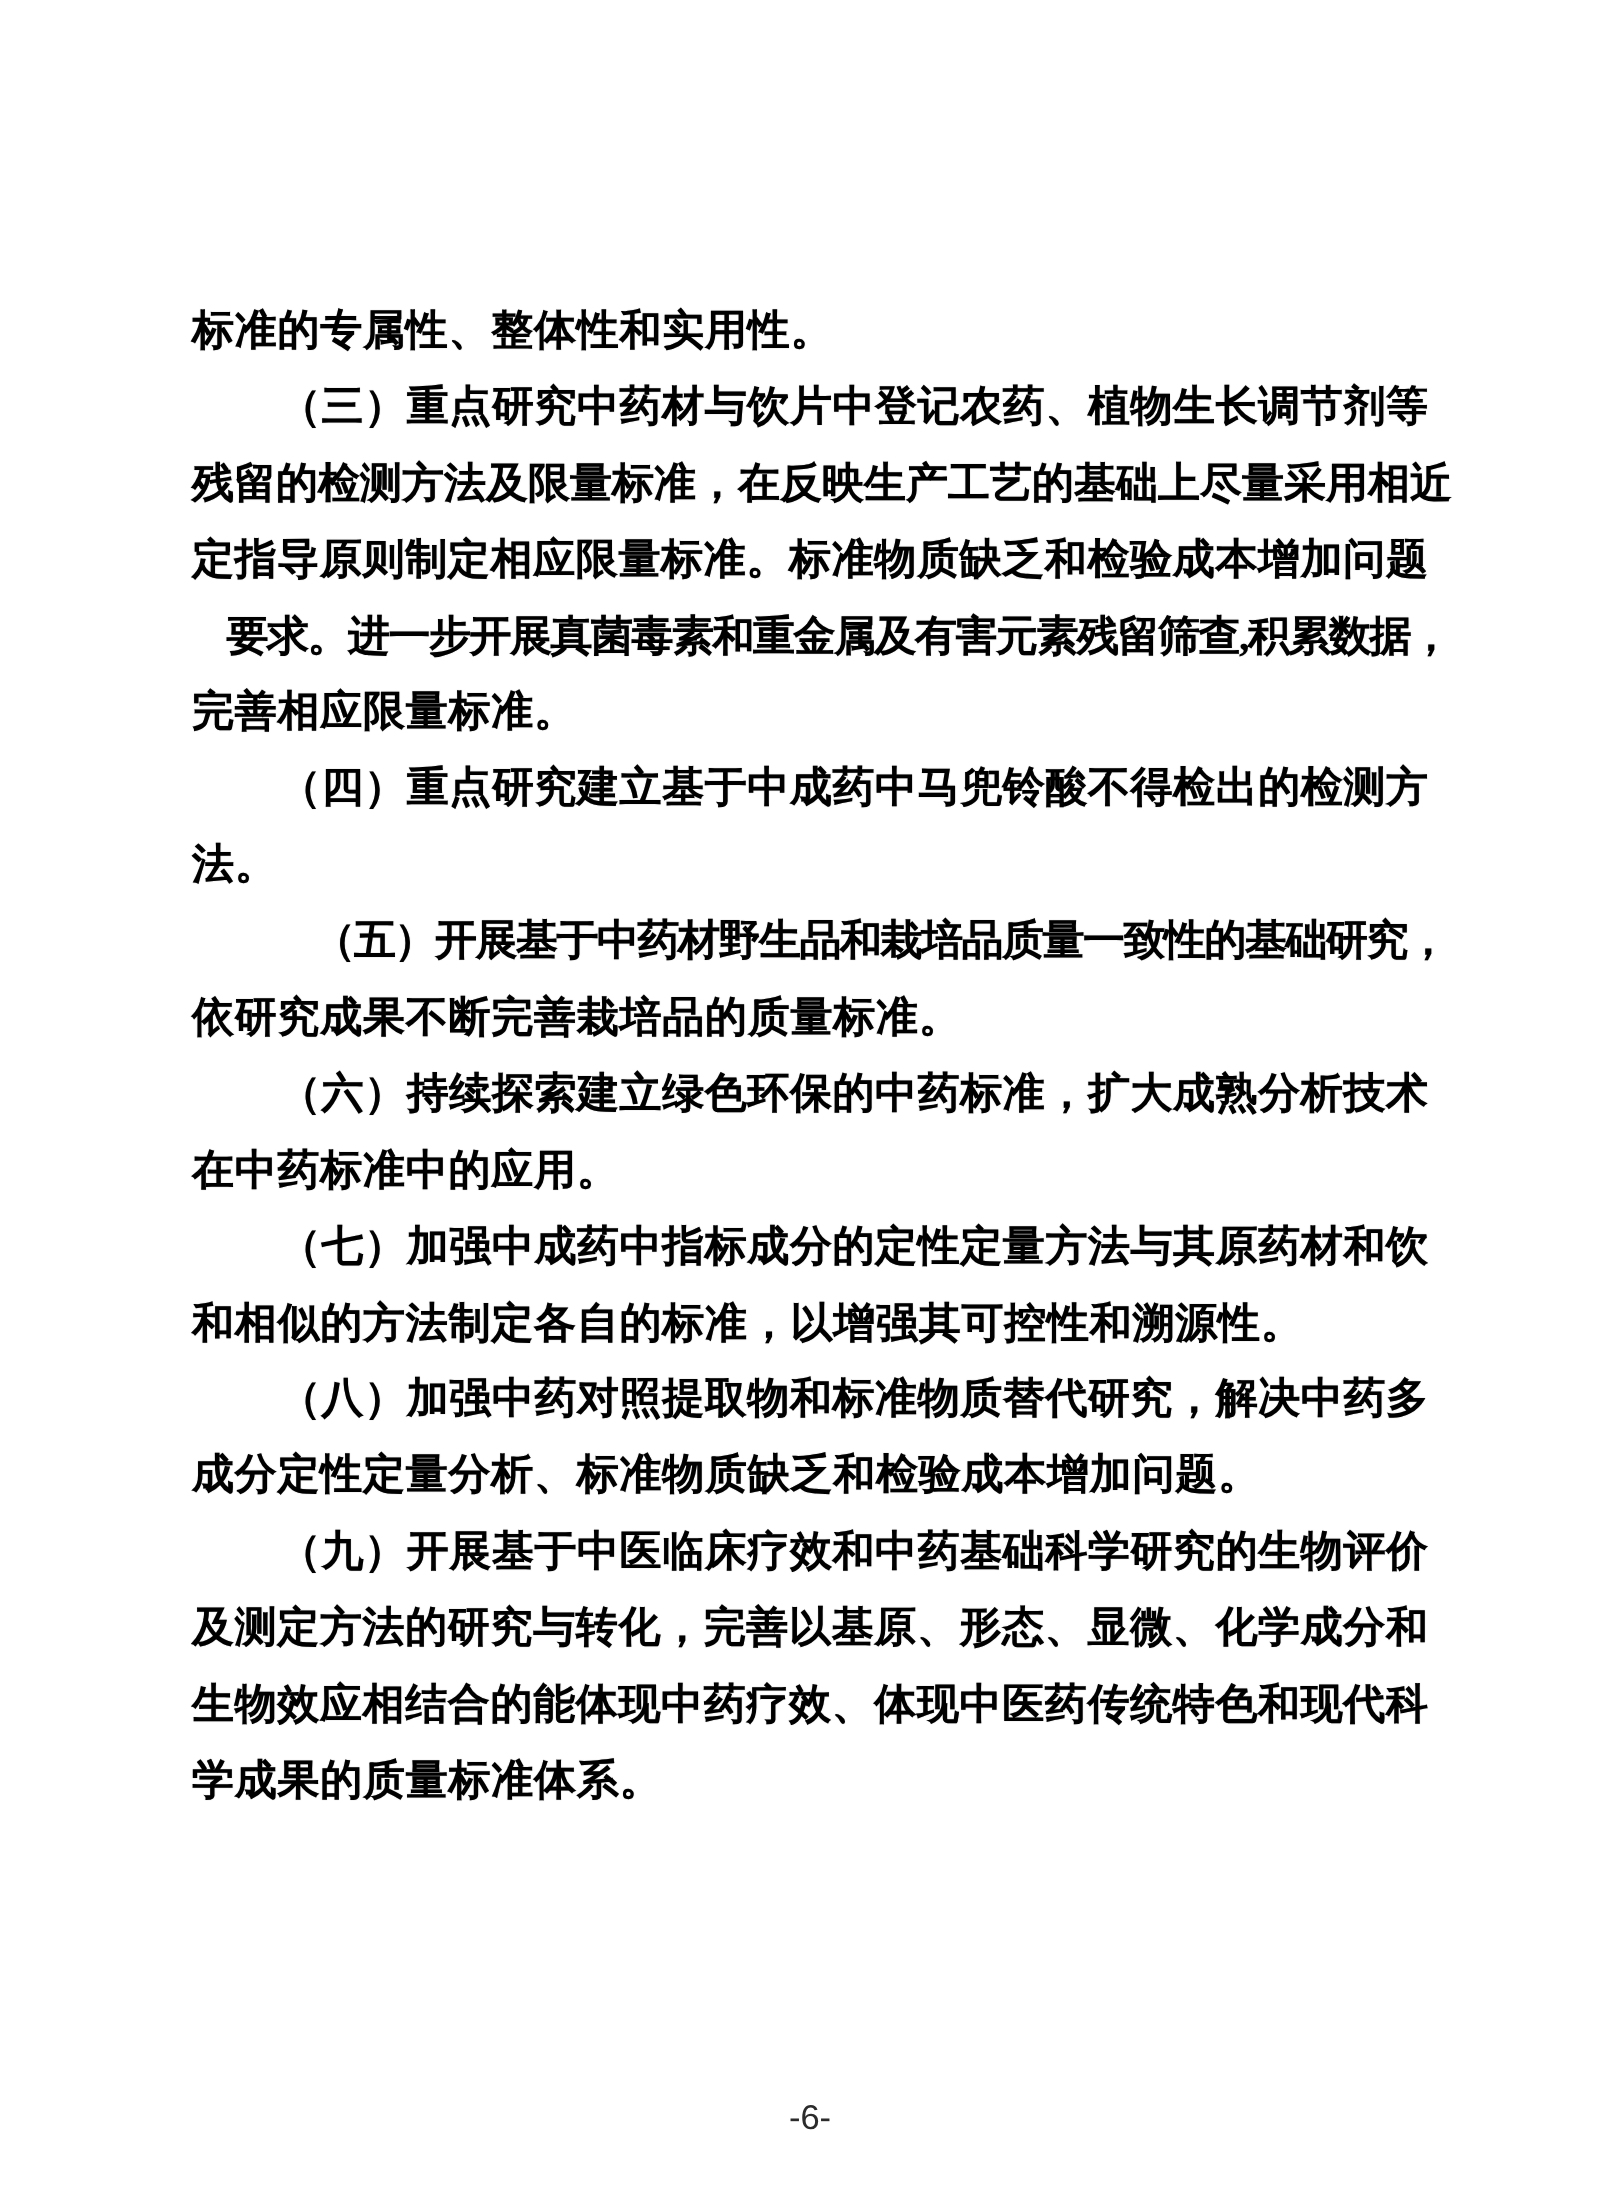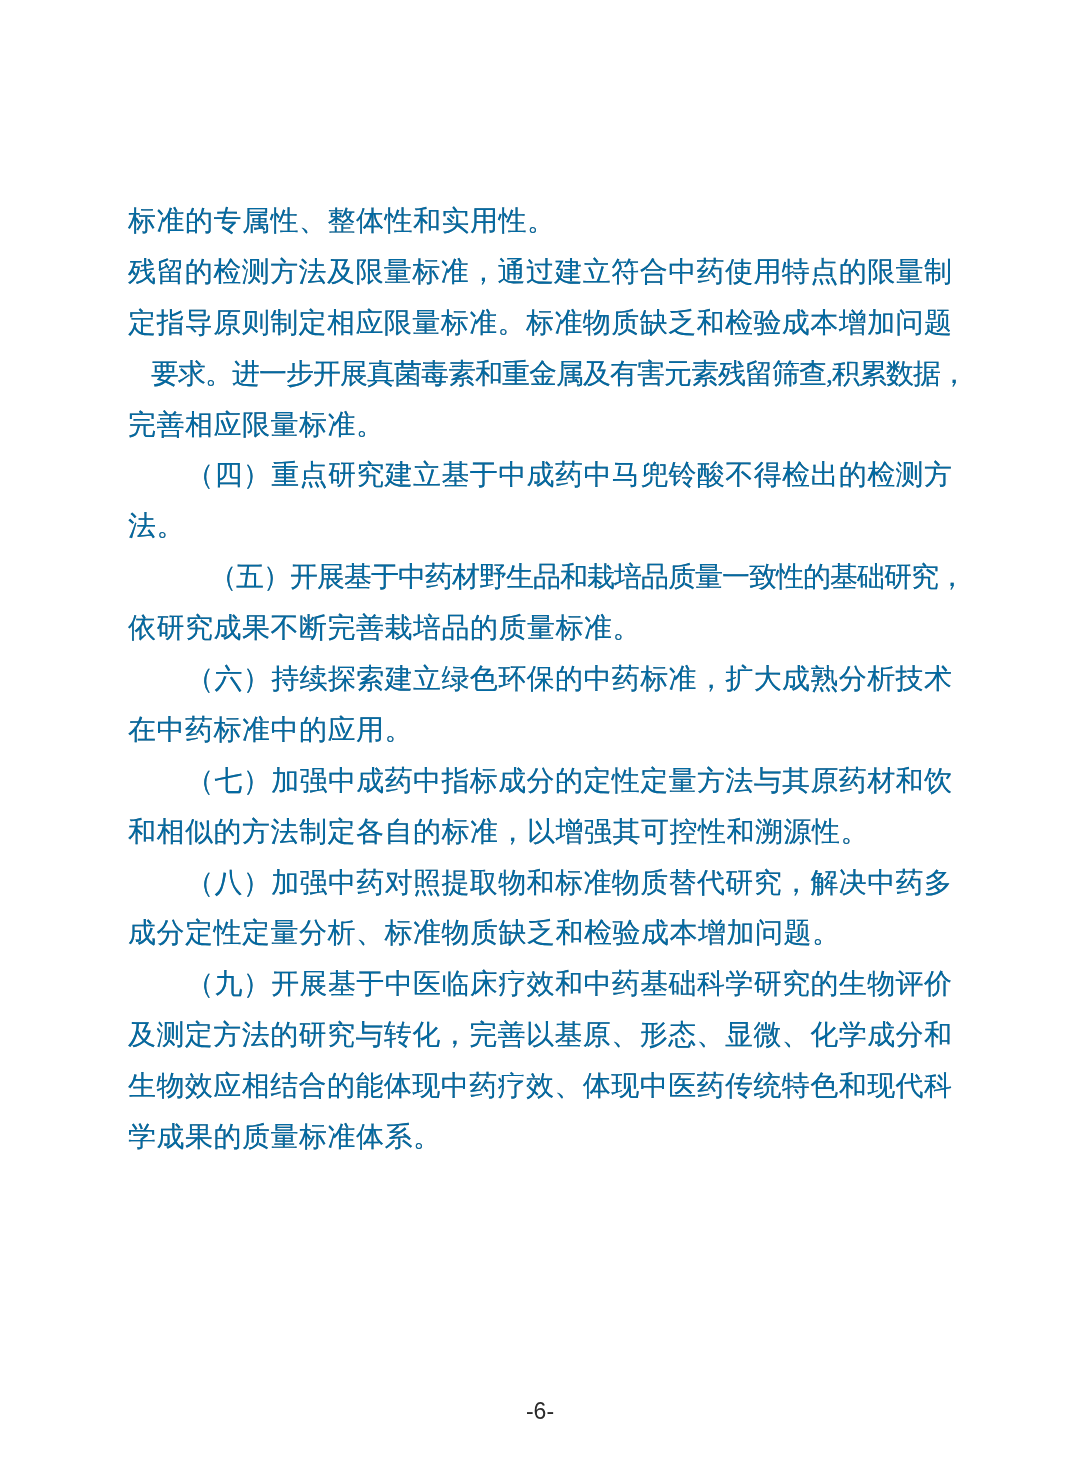--- a/index.html
+++ b/index.html
@@ -20,21 +20,22 @@
     top: 0;
     width: 1080px;
     height: 1466px;
     background: #ffffff;
   }
   .content {
     position: absolute;
     left: 128px;
     top: 196px;
     width: 824px;
-    color: #0369a1;
+    color: #000000;
+    font-weight: bold;
   }
   .line {
     font-size: 28px;
     height: 50.9px;
     line-height: 50.9px;
     white-space: nowrap;
     letter-spacing: 0.5px;
     text-shadow: 0 0 0.6px rgba(40,40,40,0.55);
   }
   .line.justify {
@@ -60,21 +61,22 @@
     font-family: "Liberation Sans", "DejaVu Sans", sans-serif;
   }
 </style>
 </head>
 <body>
 
 <div class="page">
   <div class="content" id="lines-container">
 
   <div class="line">标准的专属性、整体性和实用性。</div>
-      <div class="line justify">残留的检测方法及限量标准，通过建立符合中药使用特点的限量制</div>
+      <div class="line indent justify">（三）重点研究中药材与饮片中登记农药、植物生长调节剂等</div>
+      <div class="line justify">残留的检测方法及限量标准，在反映生产工艺的基础上尽量采用相近</div>
       <div class="line justify">定指导原则制定相应限量标准。标准物质缺乏和检验成本增加问题</div>
       <div class="line justify tight">要求。进一步开展真菌毒素和重金属及有害元素残留筛查,积累数据，</div>
       <div class="line">完善相应限量标准。</div>
       <div class="line indent justify">（四）重点研究建立基于中成药中马兜铃酸不得检出的检测方</div>
       <div class="line">法。</div>
       <div class="line indent justify tight">（五）开展基于中药材野生品和栽培品质量一致性的基础研究，</div>
       <div class="line">依研究成果不断完善栽培品的质量标准。</div>
       <div class="line indent justify">（六）持续探索建立绿色环保的中药标准，扩大成熟分析技术</div>
       <div class="line">在中药标准中的应用。</div>
       <div class="line indent justify">（七）加强中成药中指标成分的定性定量方法与其原药材和饮</div>

